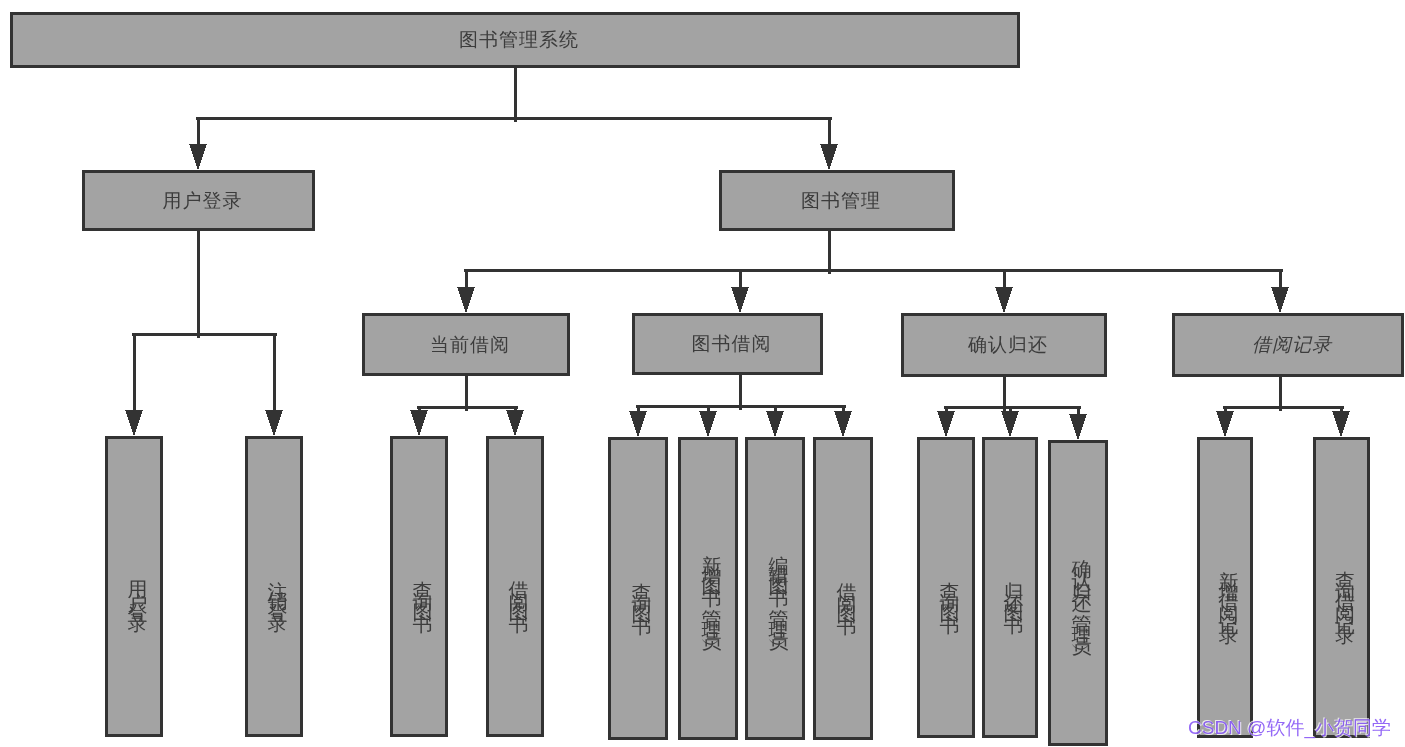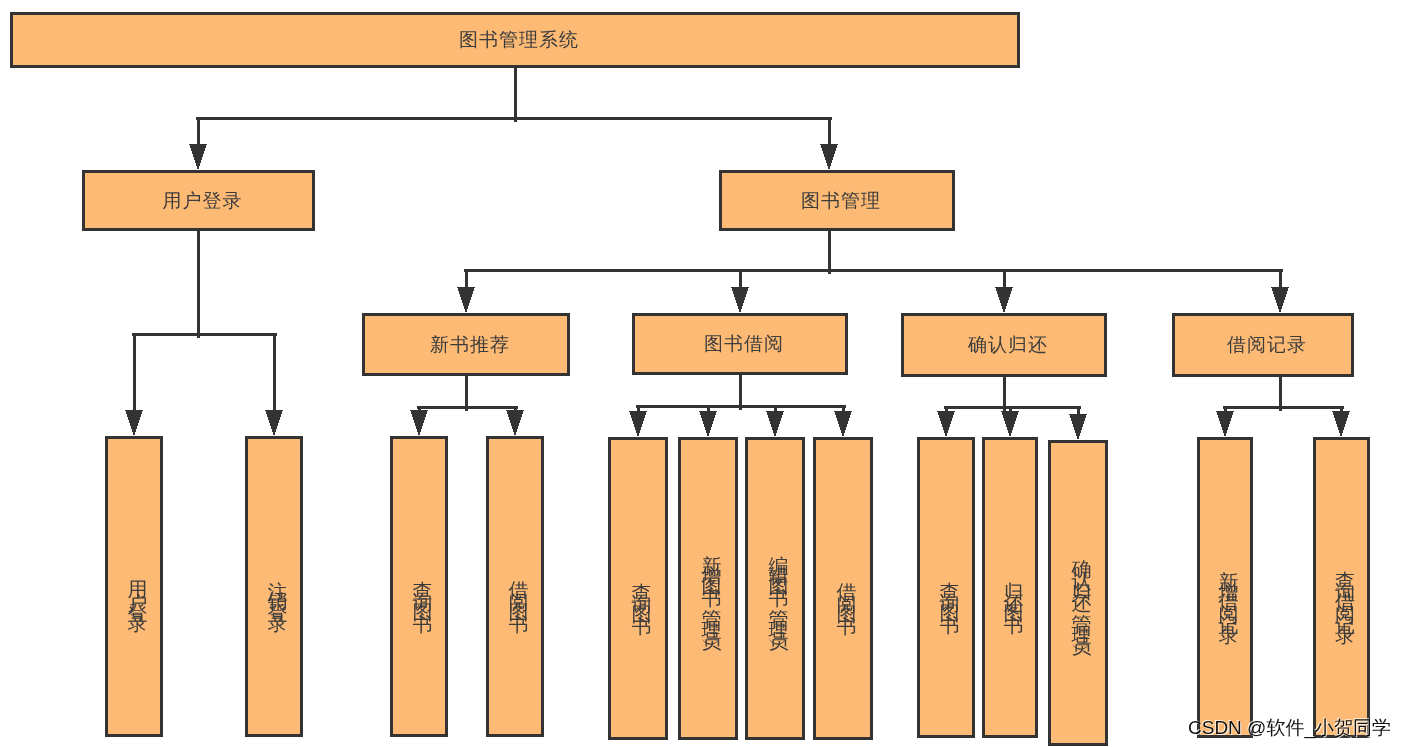--- a/index.html
+++ b/index.html
@@ -13,21 +13,21 @@
   }
   svg.connectors {
     position: absolute;
     left: 0; top: 0;
     width: 1405px; height: 747px;
   }
   .box {
     position: absolute;
     box-sizing: border-box;
     border: 3px solid #333333;
-    background: #fdba74;
+    background: #a3a3a3;
     display: flex;
     align-items: center;
     justify-content: center;
     color: #3c3c3c;
     padding-left: 8px;
   }
   .hbox {
     font-size: 19px;
     letter-spacing: 1px;
     text-align: center;
@@ -36,21 +36,21 @@
     writing-mode: vertical-rl;
     font-size: 20px;
     letter-spacing: 11px;
     line-height: 1;
   }
   .watermark {
     position: absolute;
     left: 1188px;
     top: 715px;
     font-size: 19px;
-    color: #000000;
+    color: #8b5cf6;
     opacity: 0.92;
     white-space: nowrap;
     z-index: 10;
     text-shadow: 1px 1px 0 rgba(255,255,255,0.85), -1px -1px 0 rgba(255,255,255,0.85);
   }
 </style>
 </head>
 <body>
 
 <div class="canvas">
@@ -108,24 +108,24 @@
          M1069 414 L1087 414 L1078 440 Z
          M1216 411 L1234 411 L1225 437 Z
          M1332 411 L1350 411 L1341 437 Z" fill="#333333" stroke="none"></path>
   </svg>
 
   <div class="box hbox" style="left:10px; top:12px; width:1010px; height:56px;">图书管理系统</div>
 
   <div class="box hbox" style="left:82px; top:170px; width:233px; height:61px;">用户登录</div>
   <div class="box hbox" style="left:711px; top:170px; width:236px; height:61px;margin-left:8px;">图书管理</div>
 
-  <div class="box hbox" style="left:362px; top:313px; width:208px; height:63px;">新书推荐</div>
-  <div class="box hbox" style="left:632px; top:313px; width:216px; height:62px;">图书借阅</div>
+  <div class="box hbox" style="left:362px; top:313px; width:208px; height:63px;">当前借阅</div>
+  <div class="box hbox" style="left:632px; top:313px; width:191px; height:62px;">图书借阅</div>
   <div class="box hbox" style="left:901px; top:313px; width:206px; height:64px;">确认归还</div>
-  <div class="box hbox" style="left:1172px; top:313px; width:182px; height:64px;">借阅记录</div>
+  <div class="box hbox" style="left:1172px; top:313px; width:232px; height:64px;font-style:italic;">借阅记录</div>
 
   <div class="box vbox" style="left:105px; top:436px; width:58px; height:301px;">用户登录</div>
   <div class="box vbox" style="left:245px; top:436px; width:58px; height:301px;">注销登录</div>
 
   <div class="box vbox" style="left:390px; top:436px; width:58px; height:301px;">查询图书</div>
   <div class="box vbox" style="left:486px; top:436px; width:58px; height:301px;">借阅图书</div>
 
   <div class="box vbox" style="left:608px; top:437px; width:60px; height:303px;">查询图书</div>
   <div class="box vbox" style="left:678px; top:437px; width:60px; height:303px;">新增图书（管理员）</div>
   <div class="box vbox" style="left:745px; top:437px; width:60px; height:303px;">编辑图书（管理员）</div>

